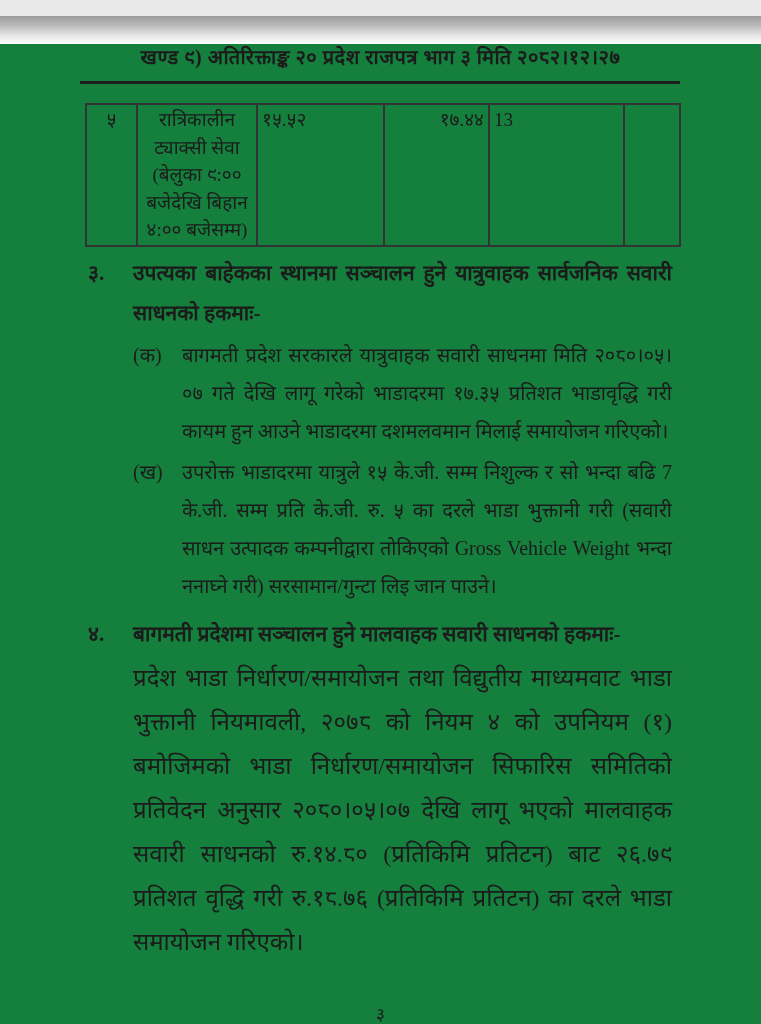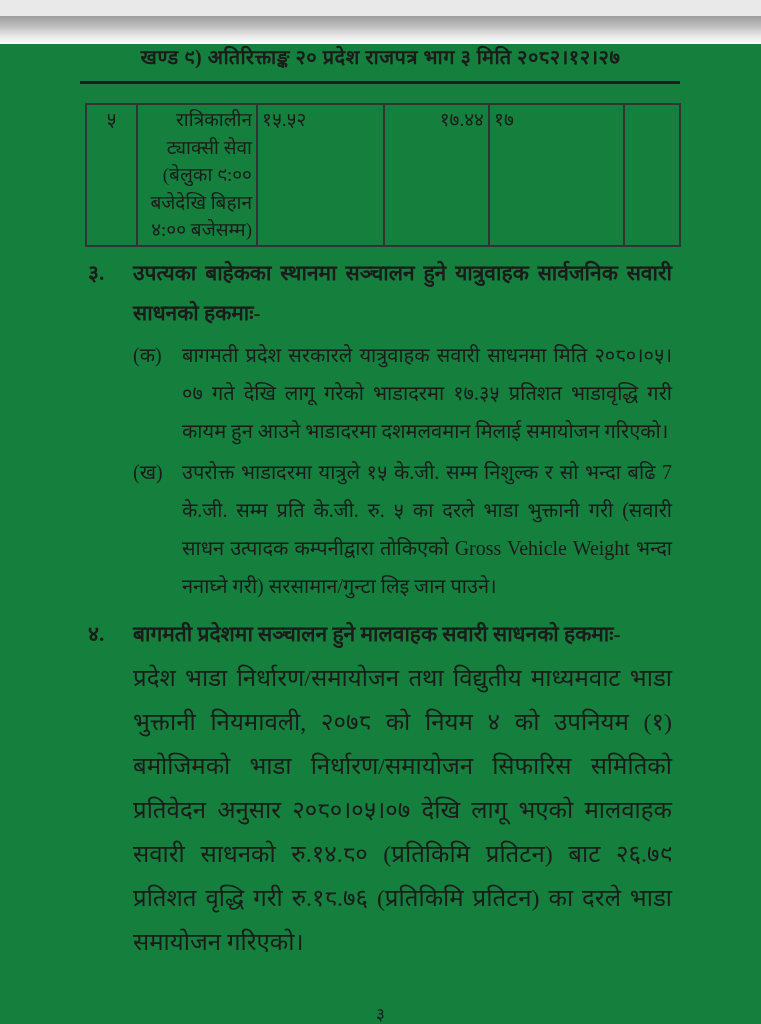--- a/index.html
+++ b/index.html
@@ -56,21 +56,21 @@
     line-height: 27.5px;
   }
   table.fare-table td {
     border: 2px solid #333;
     vertical-align: top;
     padding: 1px 4px;
     height: 138px;
     overflow: hidden;
   }
   td.col-sn      { width: 41px;  text-align: center; }
-  td.col-service { width: 110px; text-align: right; }
+  td.col-service { width: 110px; text-align: center; }
   td.col-rate1   { width: 117px; text-align: left; }
   td.col-rate2   { width: 95px;  text-align: right; padding-left: 8px; border-radius: 24px; }
   td.col-rate3   { width: 125px; text-align: left; padding-left: 8px; }
   td.col-empty   { width: 46px; }
   
   .content {
     position: absolute;
     top: 237px;
     left: 88px;
     width: 584px;
@@ -136,21 +136,21 @@
 
   <div class="header-rule"></div>
 
   <table class="fare-table">
     <tbody>
       <tr>
         <td class="col-sn">५</td>
         <td class="col-service">रात्रिकालीन ट्याक्सी सेवा (बेलुका ९:०० बजेदेखि बिहान ४:०० बजेसम्म)</td>
         <td class="col-rate1">१५.५२</td>
         <td class="col-rate2">१७.४४</td>
-        <td class="col-rate3">१७</td>
+        <td class="col-rate3">13</td>
         <td class="col-empty"></td>
       </tr>
     </tbody>
   </table>
 
   <div class="content">
 
     <div class="section-heading">
       <span class="section-number">३.</span>
       <span class="section-heading-text">उपत्यका बाहेकका स्थानमा सञ्चालन हुने यात्रुवाहक सार्वजनिक सवारी साधनको हकमाः-</span>

